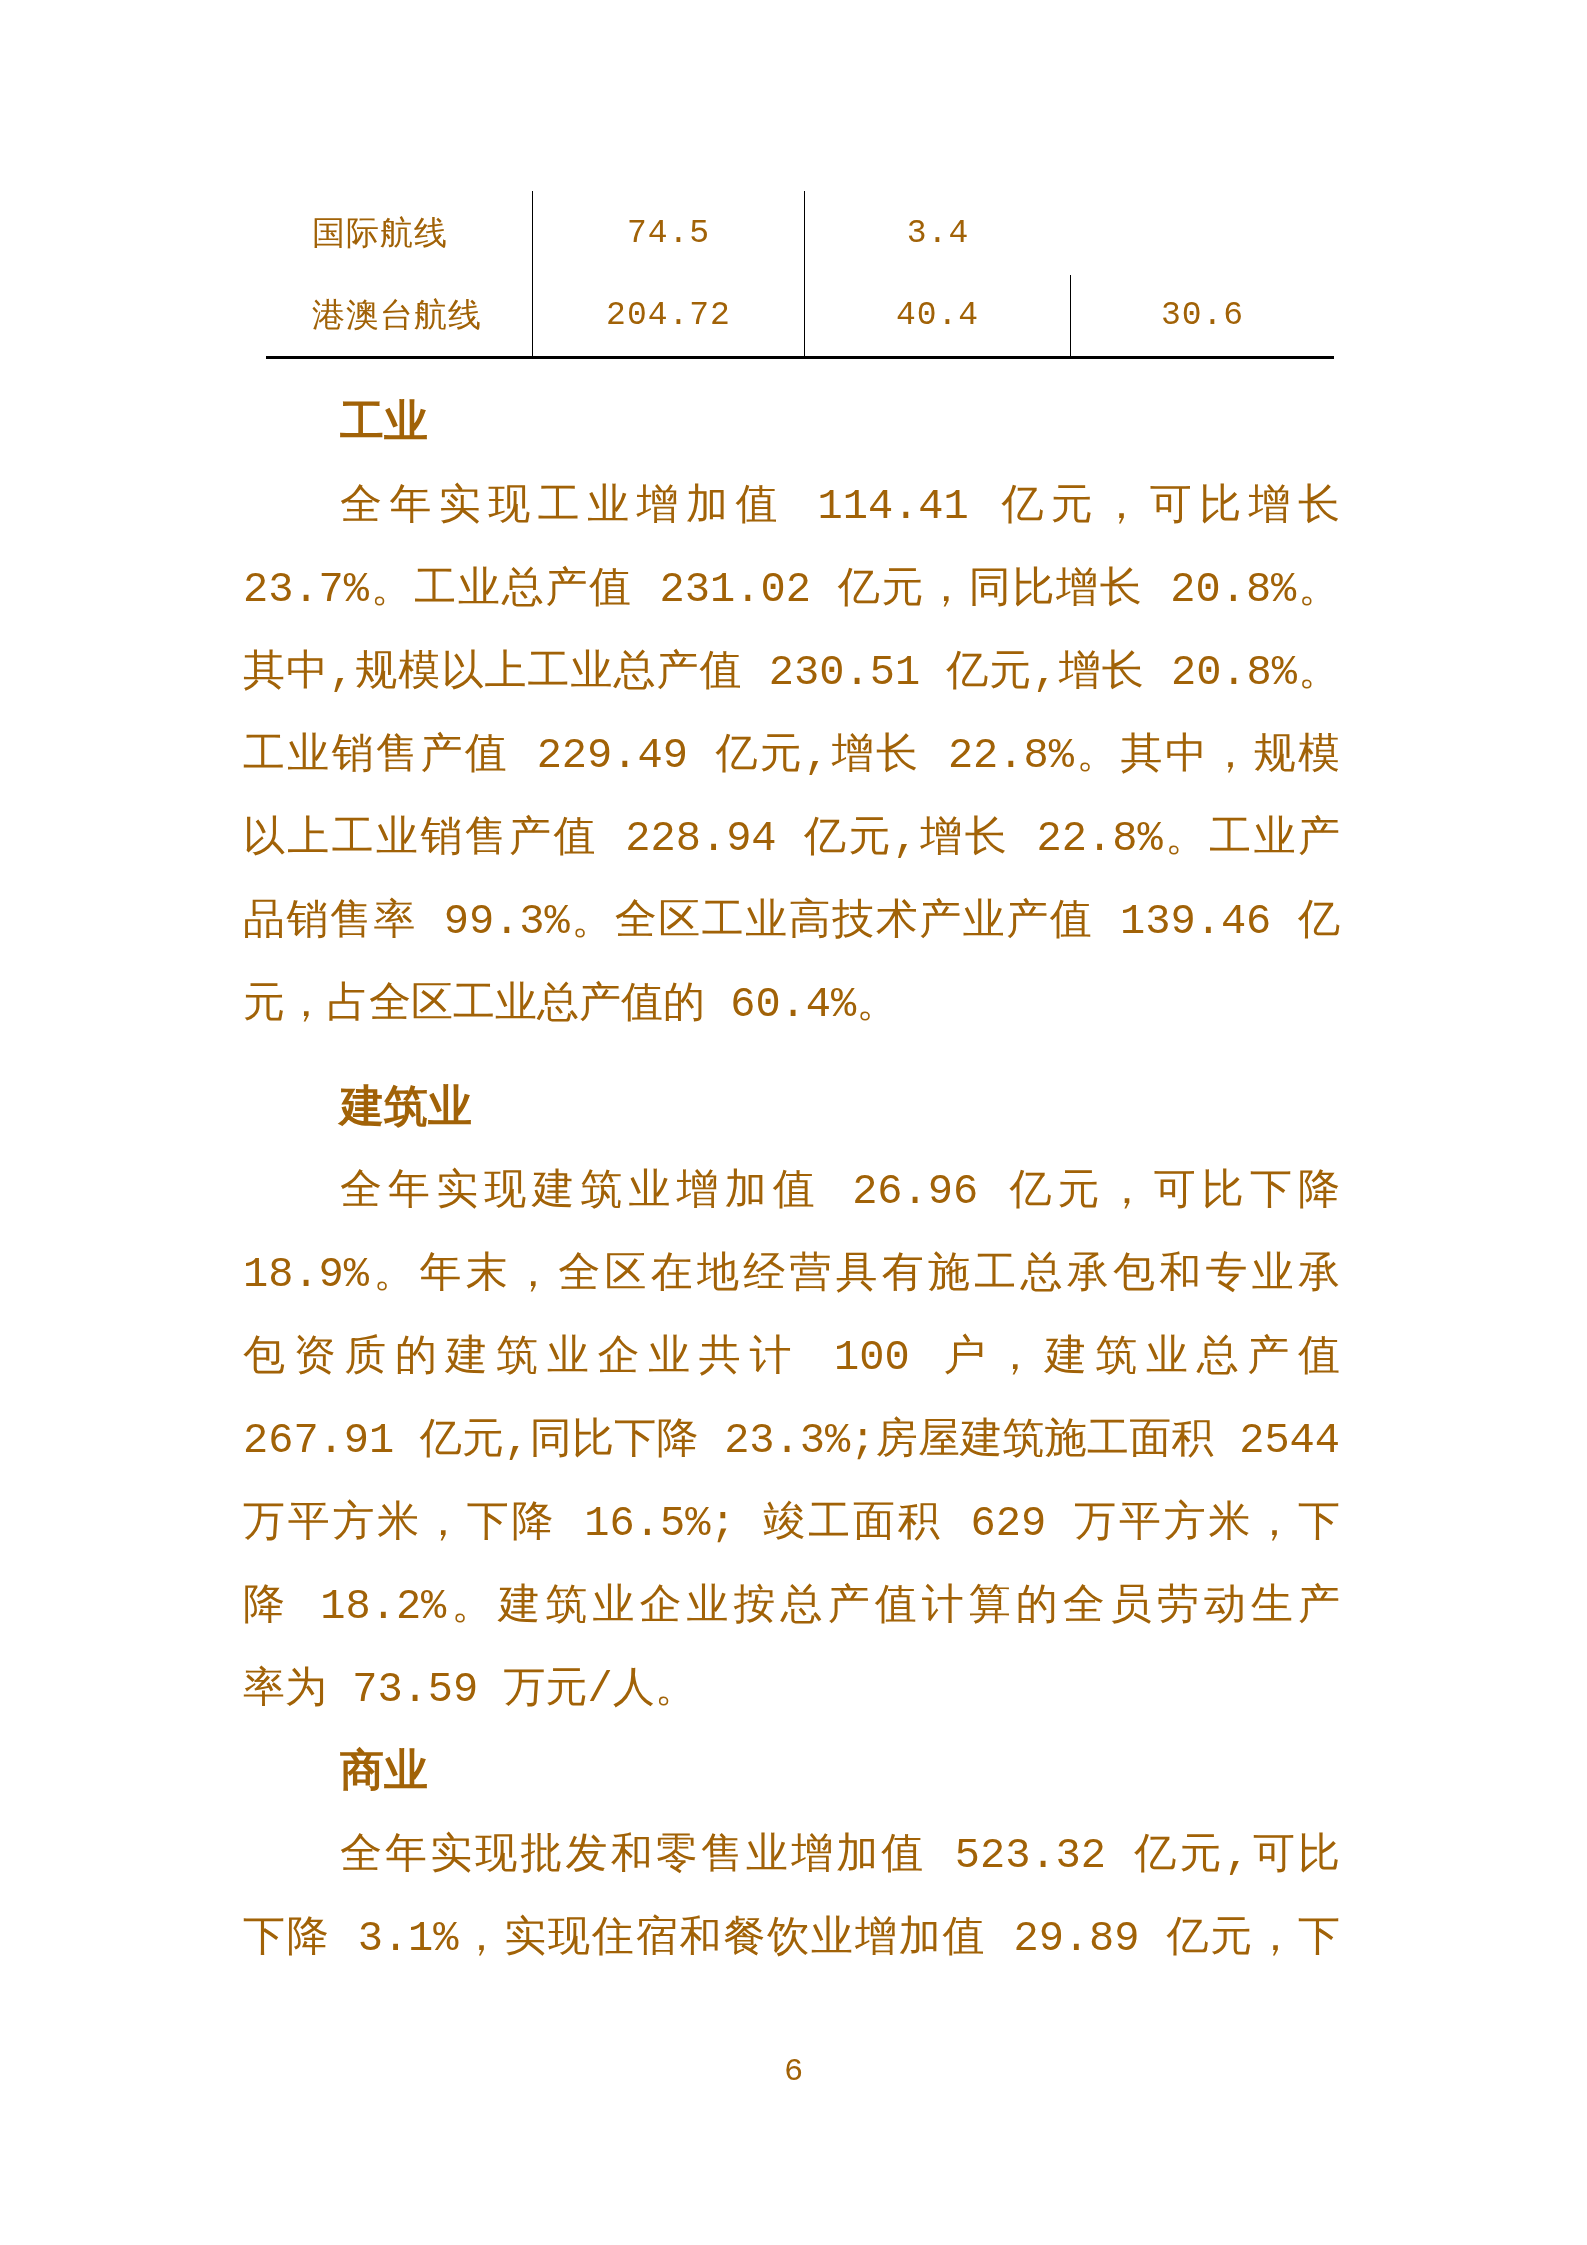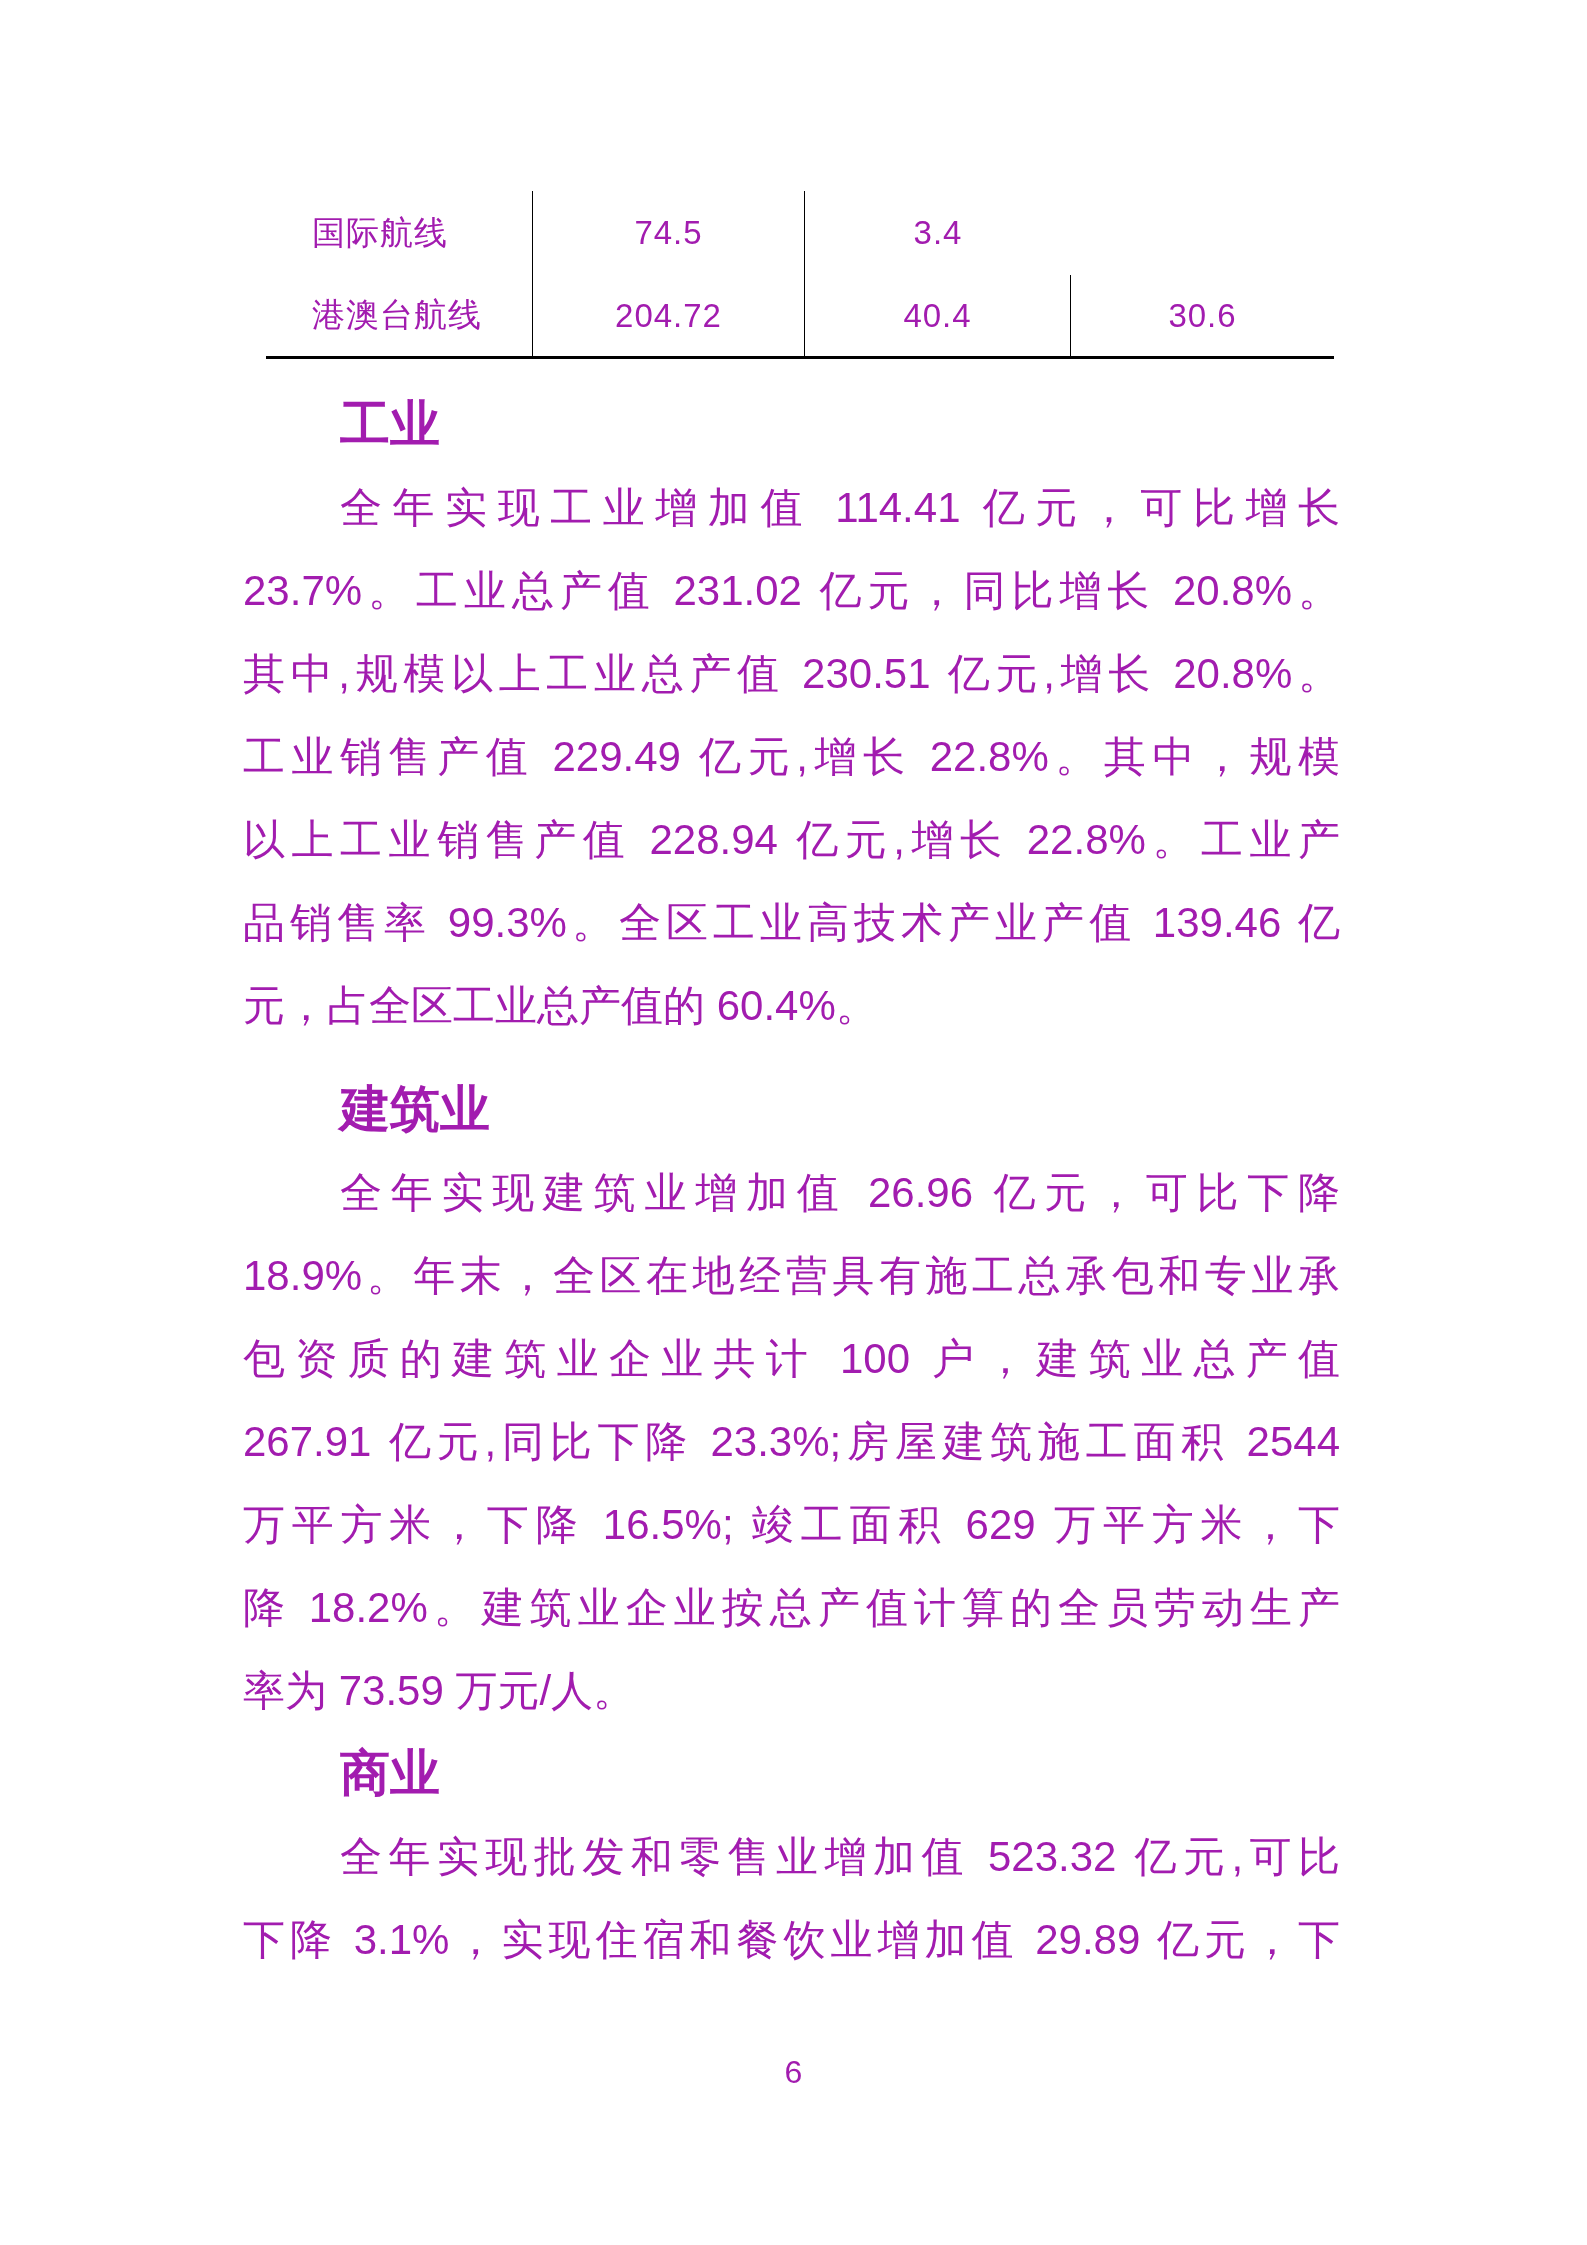--- a/index.html
+++ b/index.html
@@ -5,22 +5,22 @@
   html, body {
     margin: 0;
     padding: 0;
     background: #ffffff;
   }
   .page {
     position: relative;
     width: 1587px;
     height: 2245px;
     background: #ffffff;
-    color: #a21caf;
-    font-family: Liberation Sans, sans-serif;
+    color: #a16207;
+    font-family: Liberation Mono, monospace;
     overflow: hidden;
   }
 
   
   .table-fragment {
     position: absolute;
     left: 266px;
     top: 191px;
     width: 1068px;
     border-bottom: 3px solid #000000;
@@ -51,21 +51,21 @@
     position: absolute;
     left: 243px;
     top: 383px;
     width: 1097px;
     font-size: 42px;
   }
   .heading {
     height: 83px;
     line-height: 83px;
     font-weight: bold;
-    font-size: 50px;
+    font-size: 44px;
     text-indent: 97px;
     white-space: nowrap;
   }
   .heading.extra-space { margin-top: 21px; }
   .line {
     height: 83px;
     line-height: 83px;
     text-align: justify;
     text-align-last: justify;
     white-space: nowrap;

